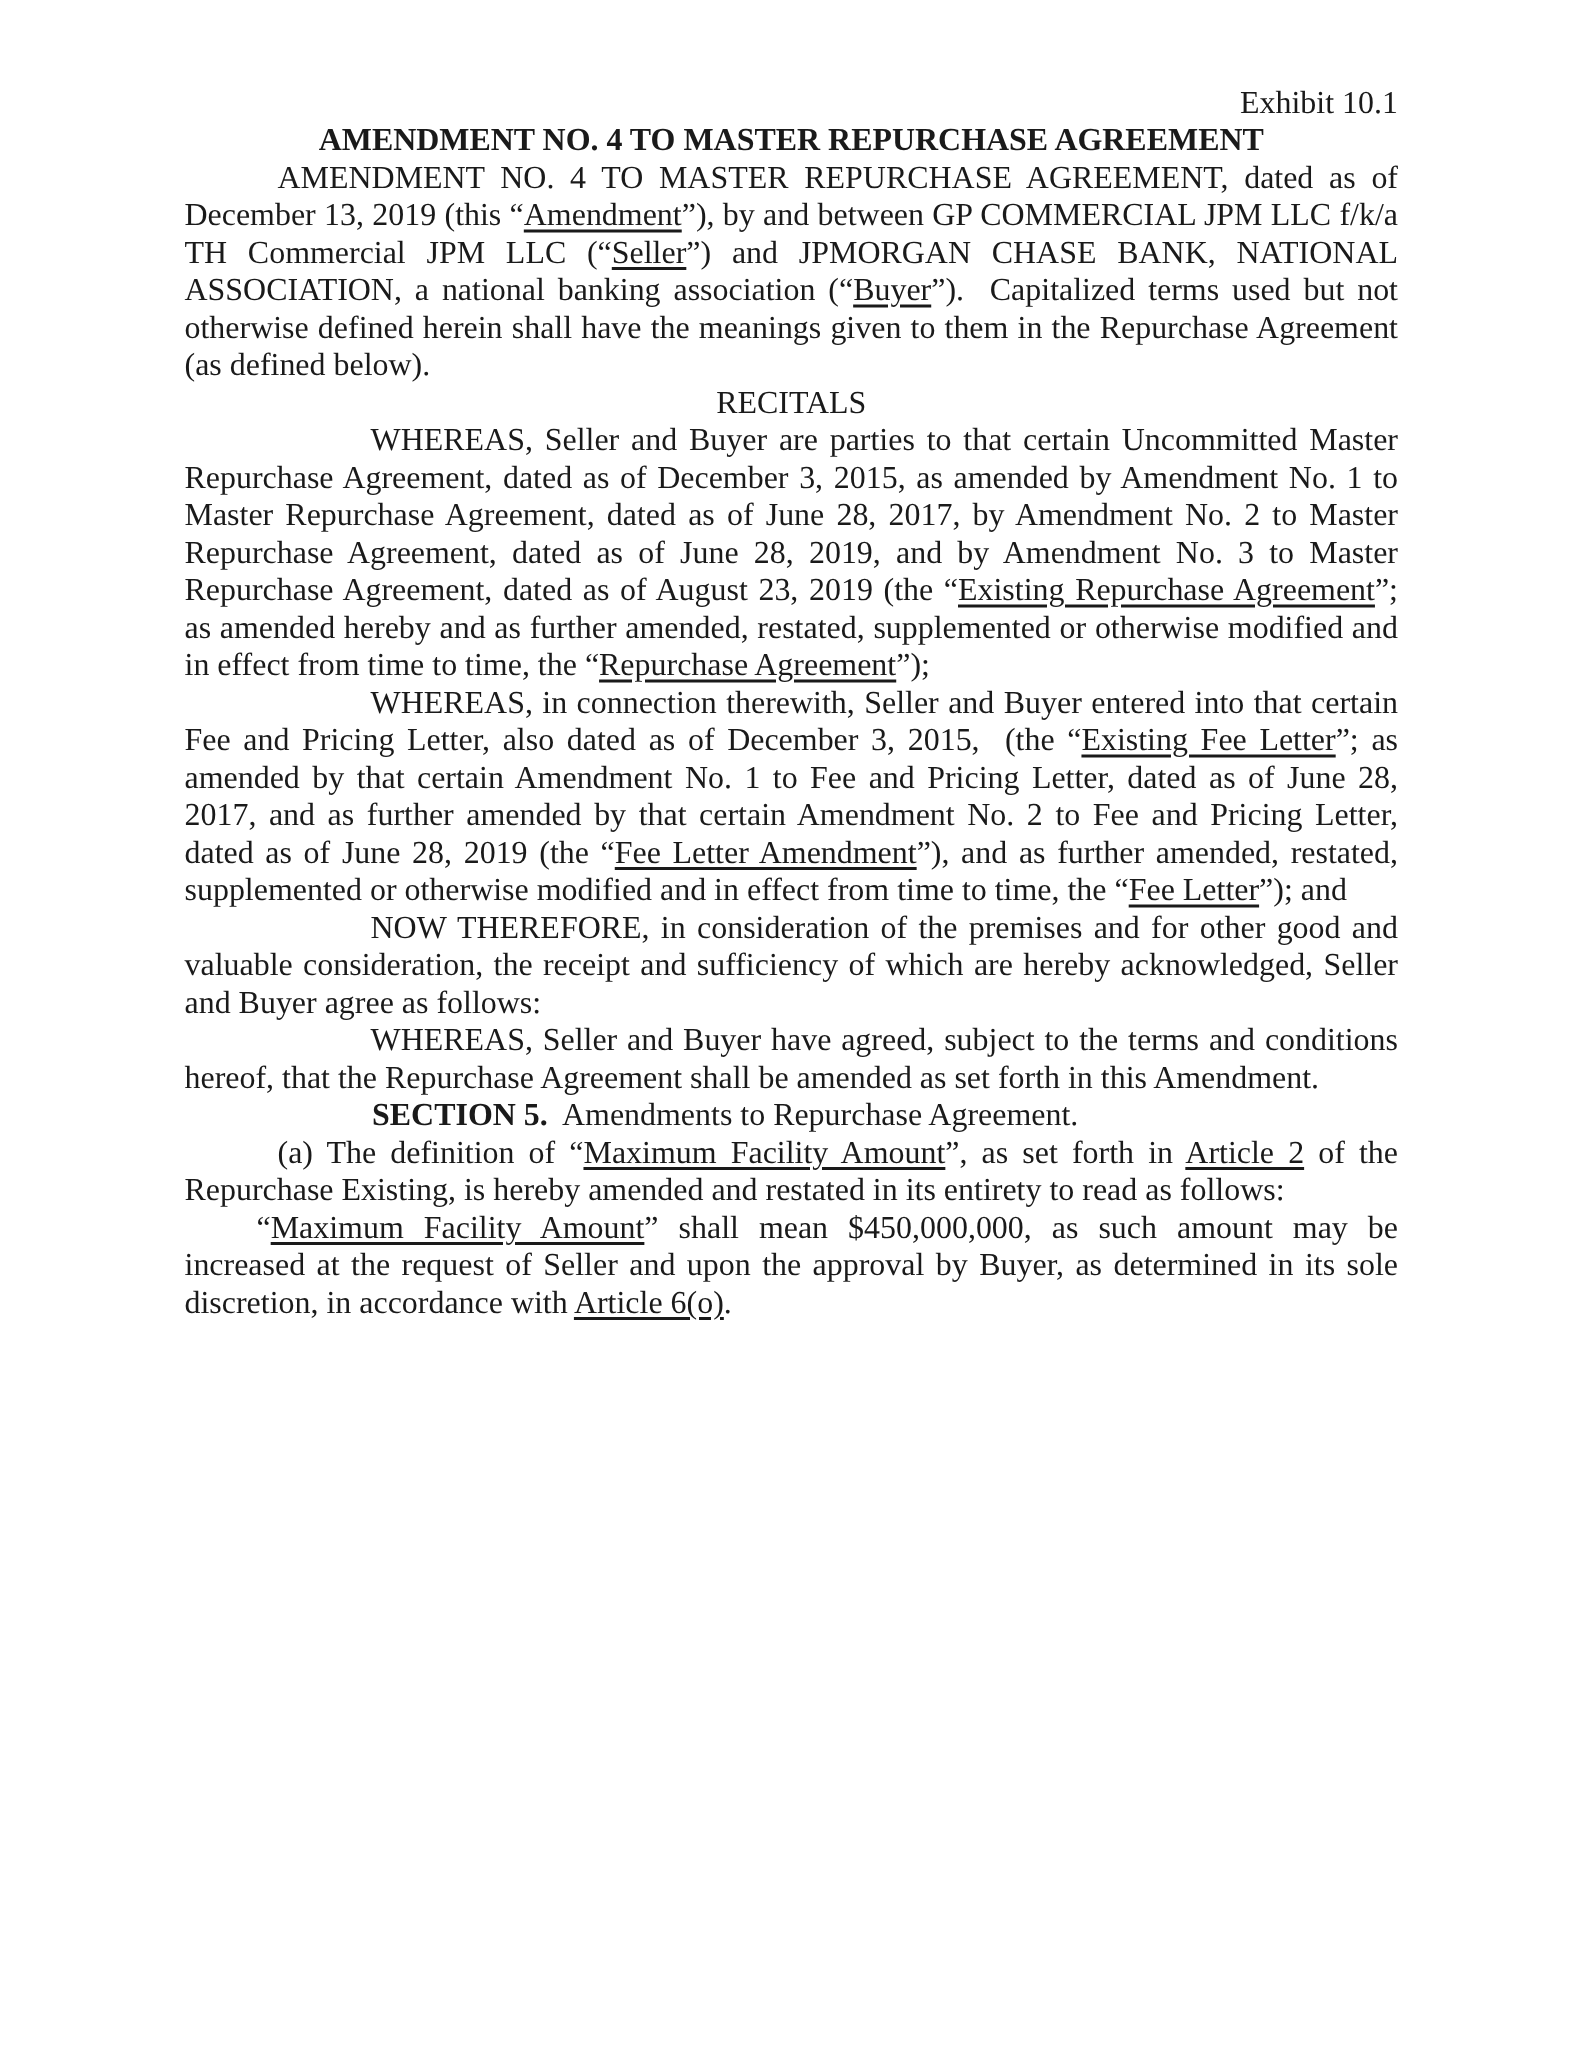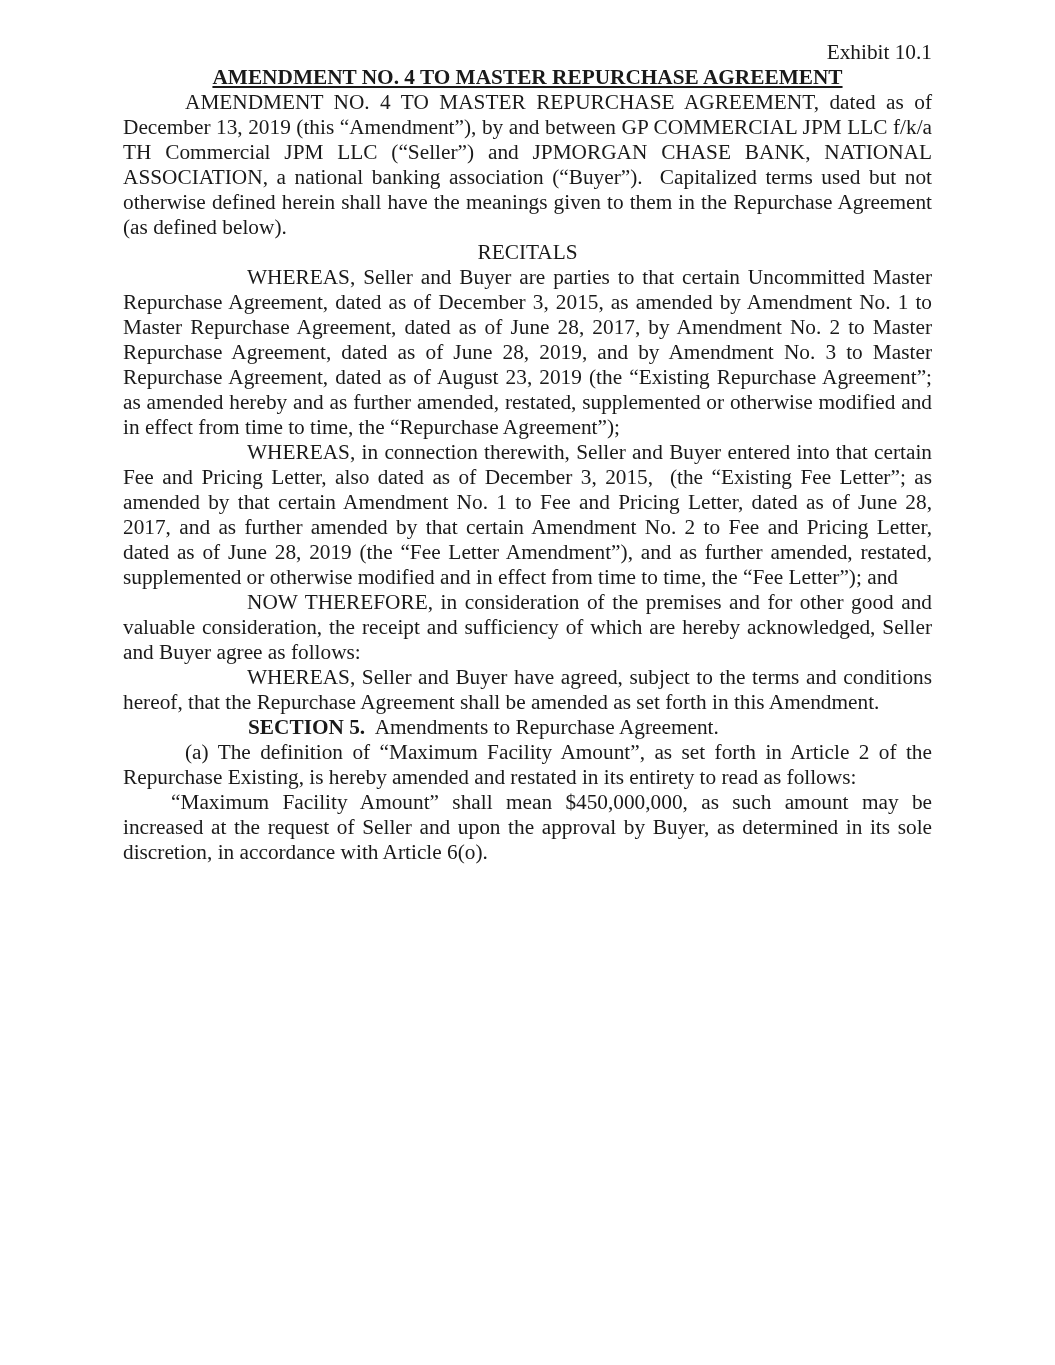--- a/index.html
+++ b/index.html
@@ -5,21 +5,21 @@
   html, body {
     margin: 0;
     padding: 0;
     background: #ffffff;
   }
   .page {
     position: relative;
     width: 1055px;
     height: 1150px;
     box-sizing: border-box;
-    padding: 40px 123px 0 123px;
+    padding: 56px 123px 0 123px;
     background: #ffffff;
     font-family: "Liberation Serif", "DejaVu Serif", serif;
     font-size: 21.3px;
     line-height: 25px;
     color: #1a1a1a;
     overflow: hidden;
   }
   .page p, .page h1, .page h2, .page div {
     margin: 0;
     padding: 0;
@@ -27,26 +27,26 @@
     line-height: inherit;
   }
   .right   { text-align: right; }
   .center  { text-align: center; }
   .bold    { font-weight: bold; }
   .normal  { font-weight: normal; }
   .justify {
     text-align: justify;
     text-align-last: left;
   }
-  .u { text-underline-offset: 3px; }
+  .u { text-decoration: underline; text-underline-offset: 3px; }
   .b { font-weight: bold; }
 
   
   .execution    { margin-top: 25px; }
-  .doc-title    { margin-top: 41px; text-decoration: underline; }
+  .doc-title    { margin-top: 41px; }
   .p-intro      { margin-top: 41px; text-indent: 62px; }
   .recitals     { margin-top: 15px; }
   .p-whereas-1  { margin-top: 20px; text-indent: 124px; }
   .p-whereas-2  { margin-top: 10px; text-indent: 124px; }
   .p-whereas-3  { margin-top: 15px; text-indent: 124px; }
   .p-now        { margin-top: 22px; text-indent: 124px; }
   .p-section    { margin-top: 13px; text-indent: 125px; }
   .p-sub-a      { margin-top: 21px; margin-left: 62px; text-indent: 62px; }
   .p-definition { margin-top: 40px; margin-left: 62px; margin-right: 62px; text-indent: 48px; }
 </style>

